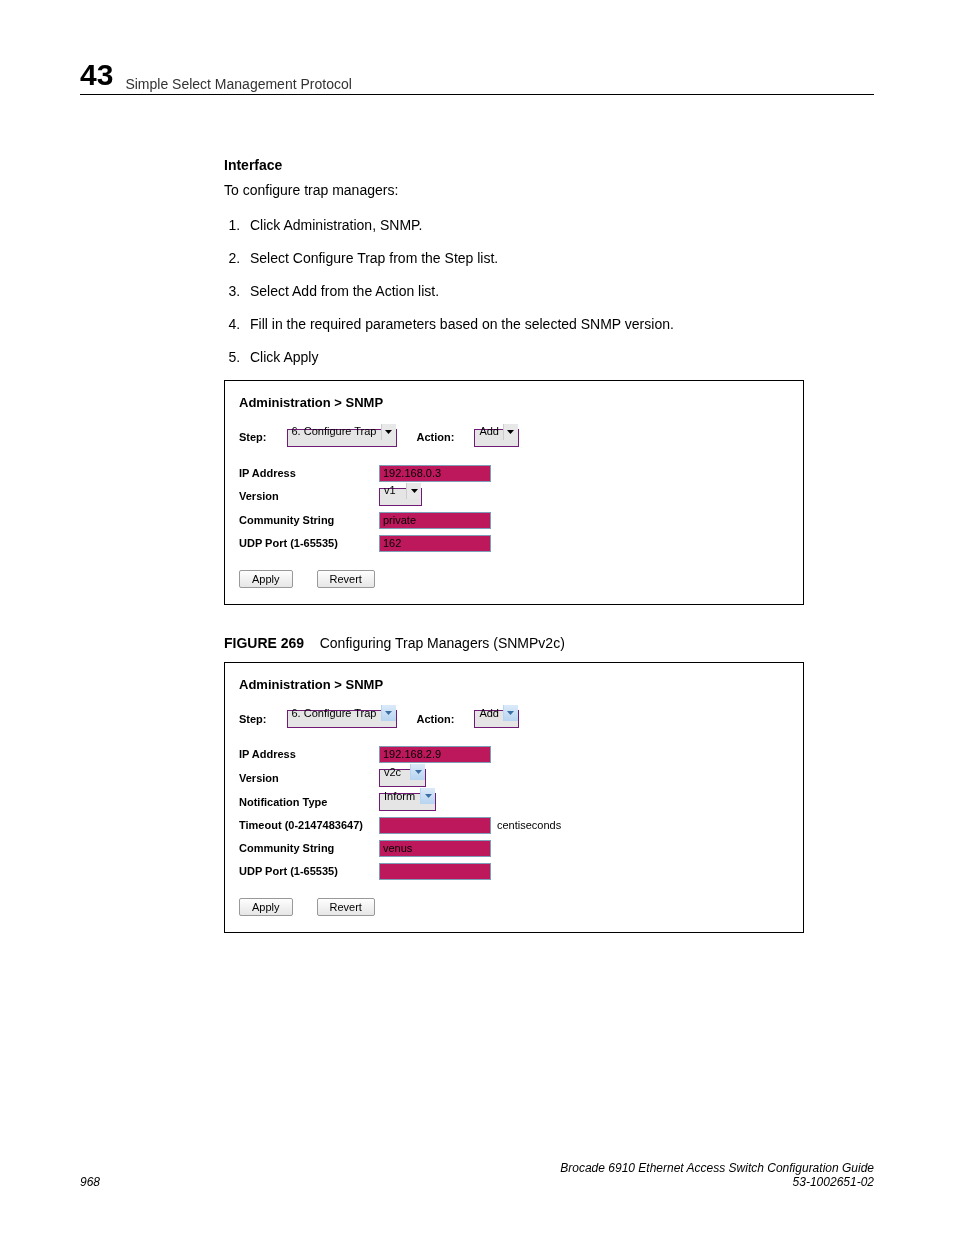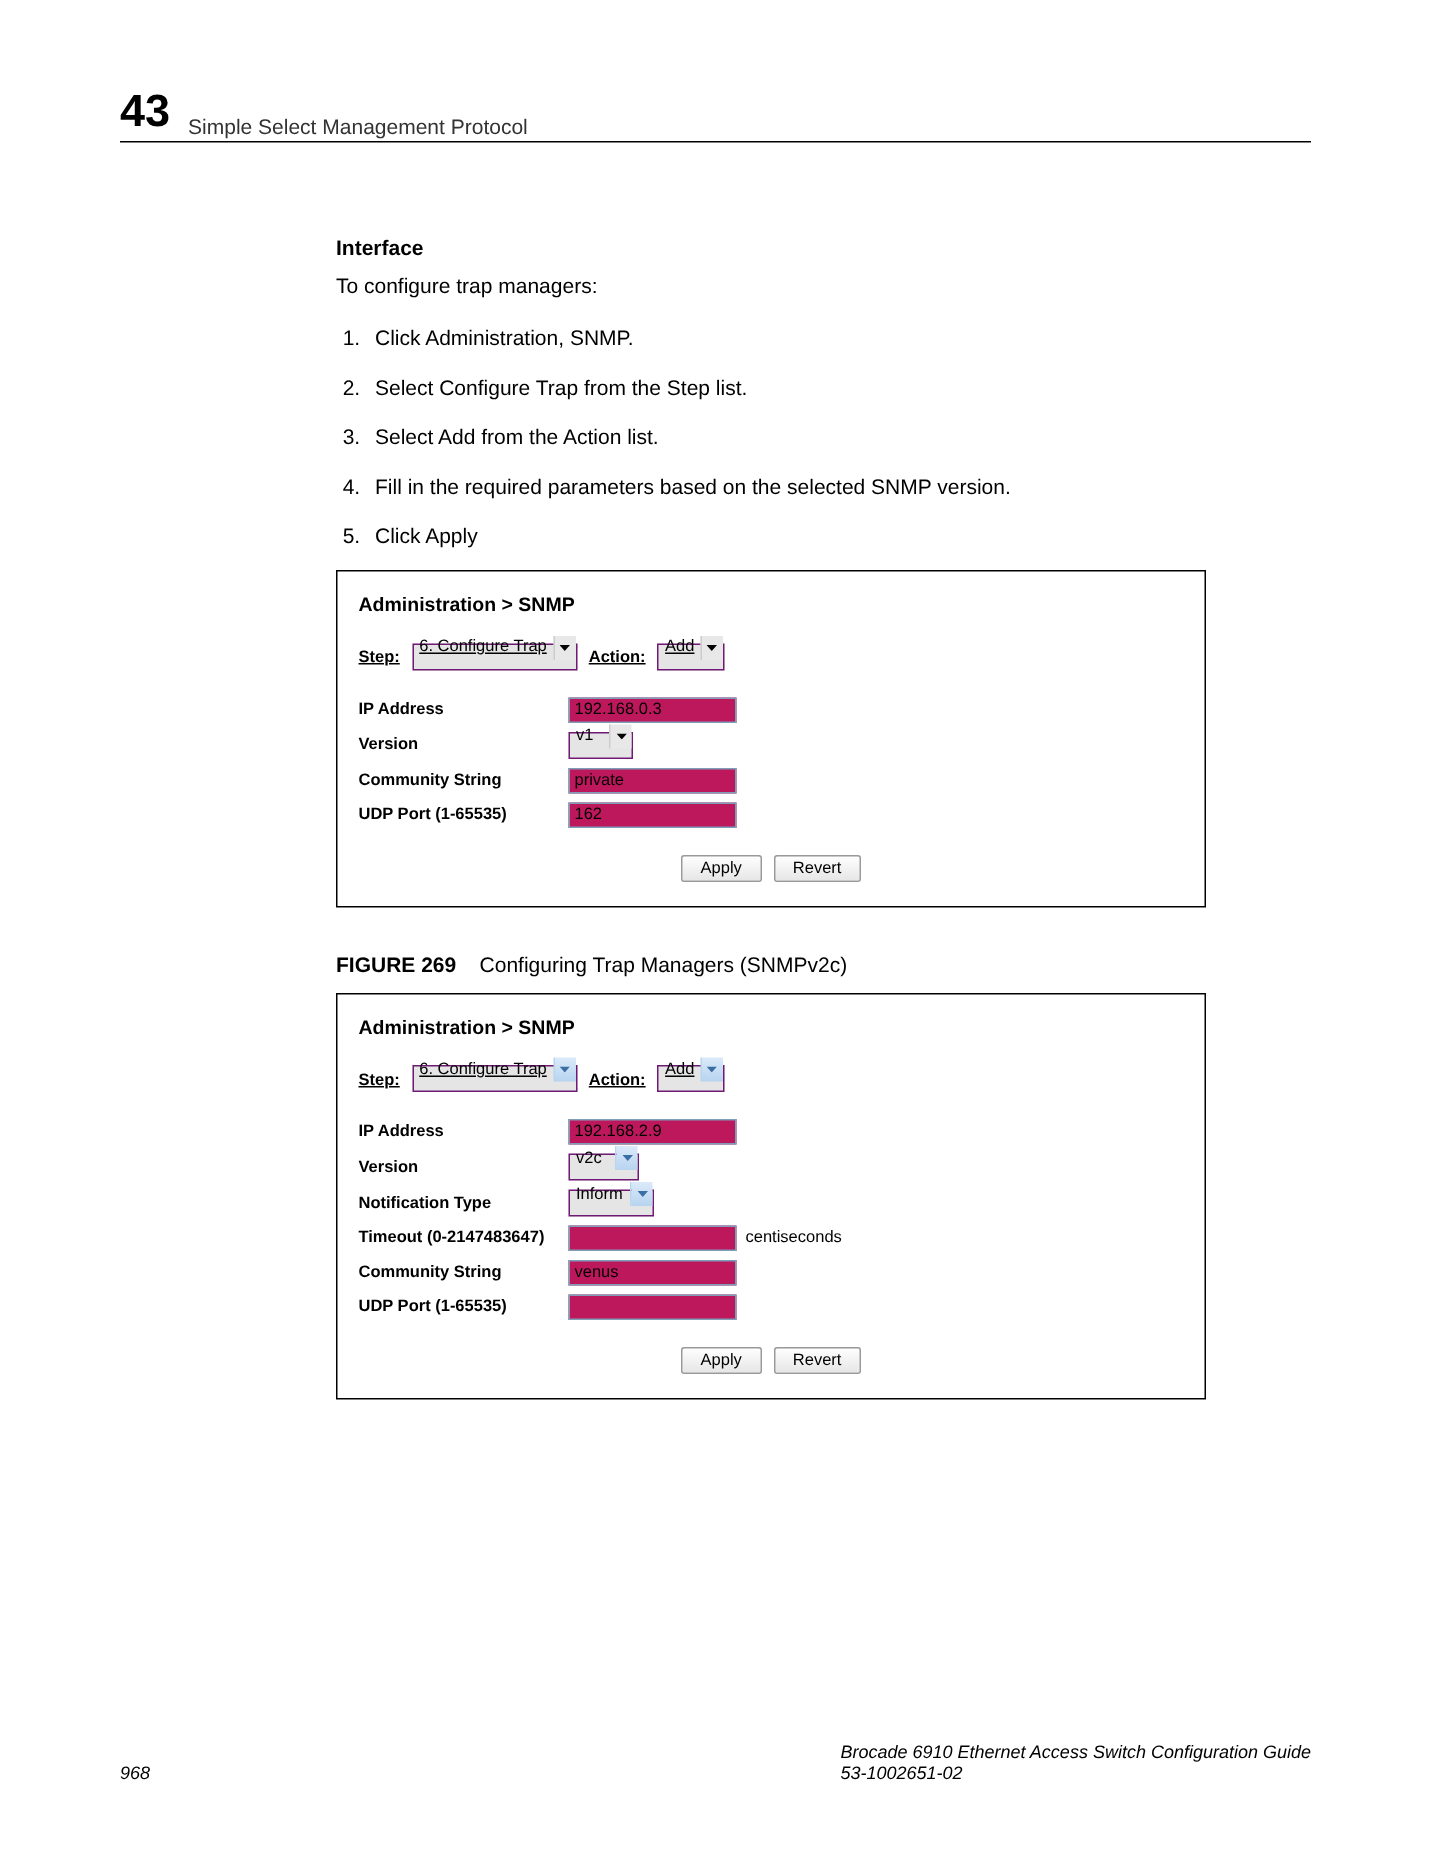--- a/index.html
+++ b/index.html
@@ -63,25 +63,24 @@
     font-family: Arial, sans-serif;
   }
   .breadcrumb {
     color: #000000;
     font-weight: bold;
     font-size: 13px;
     margin-bottom: 16px;
   }
   .step-action-row {
     display: flex;
-    align-items: flex-end;
-    gap: 8px;
+    align-items: center;
+    gap: 20px;
     margin-bottom: 18px;
     font-size: 11px;
-    text-decoration: underline;
   }
   .step-action-row .lbl { font-weight: bold; }
   .dropdown {
     display: inline-flex;
     align-items: center;
     border: 1px solid #701a75;
     background: #e5e5e5;
     height: 18px;
     font-size: 11px;
     padding: 0 0 12px 4px;
@@ -114,22 +113,22 @@
     font-size: 11px;
     padding: 0 3px;
     width: 112px;
     background: #be185d;
     display: inline-block;
     line-height: 15px;
   }
   .suffix { margin-left: 6px; font-size: 11px; }
   .button-row {
     display: flex;
-    justify-content: center;
-    gap: 8px;
+    justify-content: flex-start;
+    gap: 24px;
     margin-top: 18px;
   }
   .btn {
     background: linear-gradient(#fefefe, #e6e6e6);
     border: 1px solid #999;
     border-radius: 2px;
     padding: 2px 12px;
     font-size: 11px;
     cursor: pointer;
   }
@@ -137,21 +136,21 @@
     position: absolute;
     bottom: 46px;
     left: 80px;
     right: 80px;
     display: flex;
     justify-content: space-between;
     align-items: flex-end;
     font-size: 12px;
     font-style: italic;
   }
-  .footer .right { }
+  .footer .right { text-align: right; }
 </style>
 </head>
 <body>
 
 <div class="page">
 
   <div class="header-row">
     <span class="chapter-number">43</span>
     <span class="chapter-title">Simple Select Management Protocol</span>
   </div>

